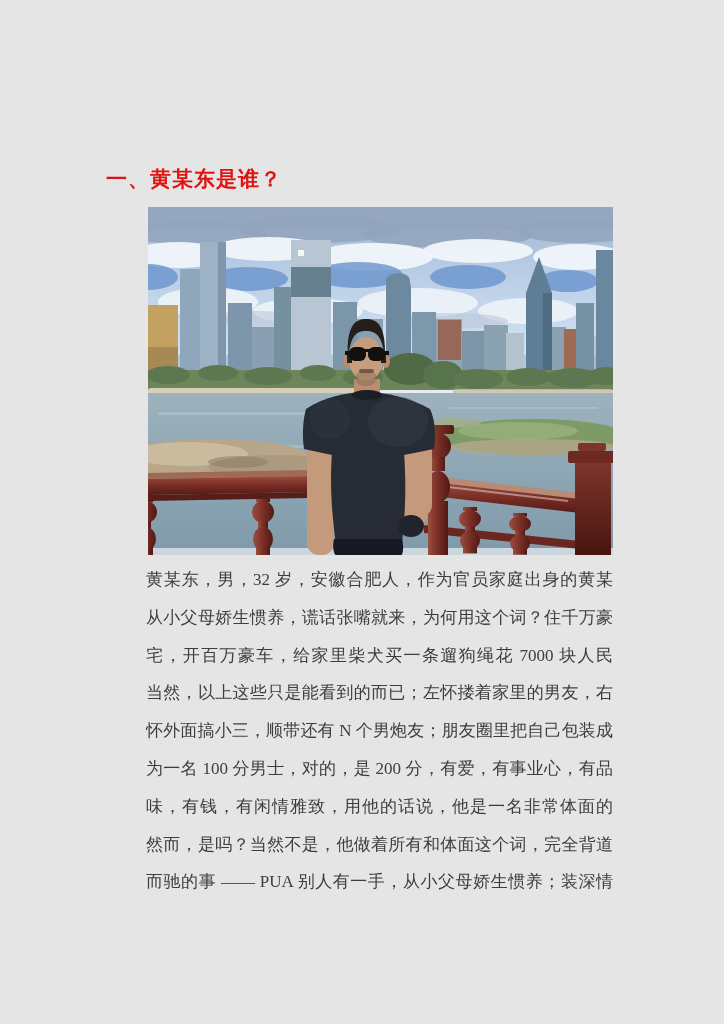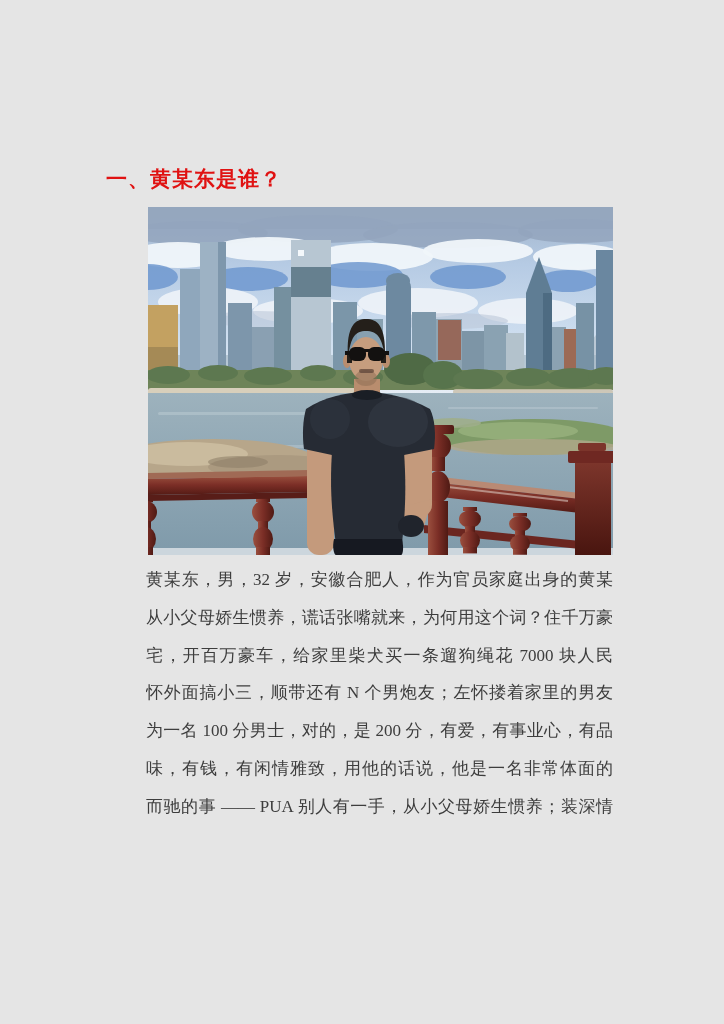--- a/index.html
+++ b/index.html
@@ -210,19 +210,21 @@
           <rect x="214" y="142" width="10" height="3" fill="#131110"></rect>
         </g>
       </g>
     </svg>
   </figure>
 
   <div class="body-text">
     <div class="line">黄某东，男，32 岁，安徽合肥人，作为官员家庭出身的黄某东，</div>
     <div class="line">从小父母娇生惯养，谎话张嘴就来，为何用这个词？住千万豪</div>
     <div class="line">宅，开百万豪车，给家里柴犬买一条遛狗绳花 7000 块人民币，</div>
-    <div class="line">怀外面搞小三，顺带还有 N 个男炮友；左怀搂着家里的男友</div>
+    <div class="line">当然，以上这些只是能看到的而已；左怀搂着家里的男友，右</div>
+    <div class="line">怀外面搞小三，顺带还有 N 个男炮友；朋友圈里把自己包装成</div>
     <div class="line">为一名 100 分男士，对的，是 200 分，有爱，有事业心，有品</div>
     <div class="line">味，有钱，有闲情雅致，用他的话说，他是一名非常体面的人；</div>
+    <div class="line">然而，是吗？当然不是，他做着所有和体面这个词，完全背道</div>
     <div class="line">而驰的事 —— PUA 别人有一手，从小父母娇生惯养；装深情</div>
   </div>
 
 </div>
 
 </body></html>

